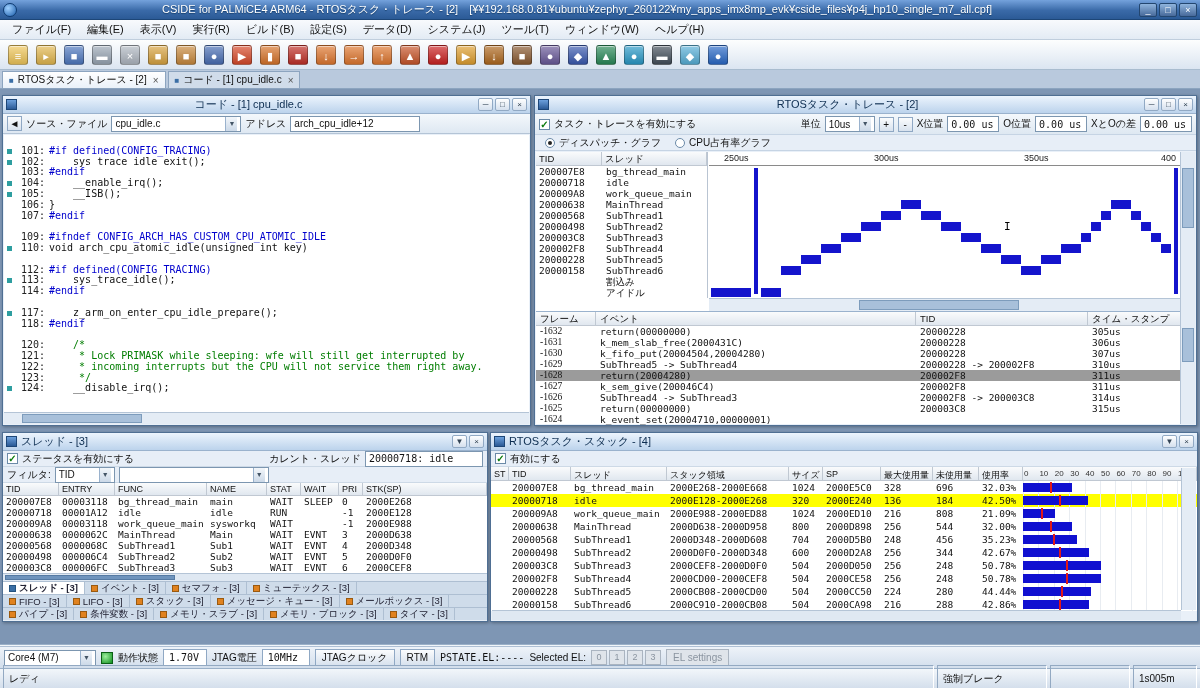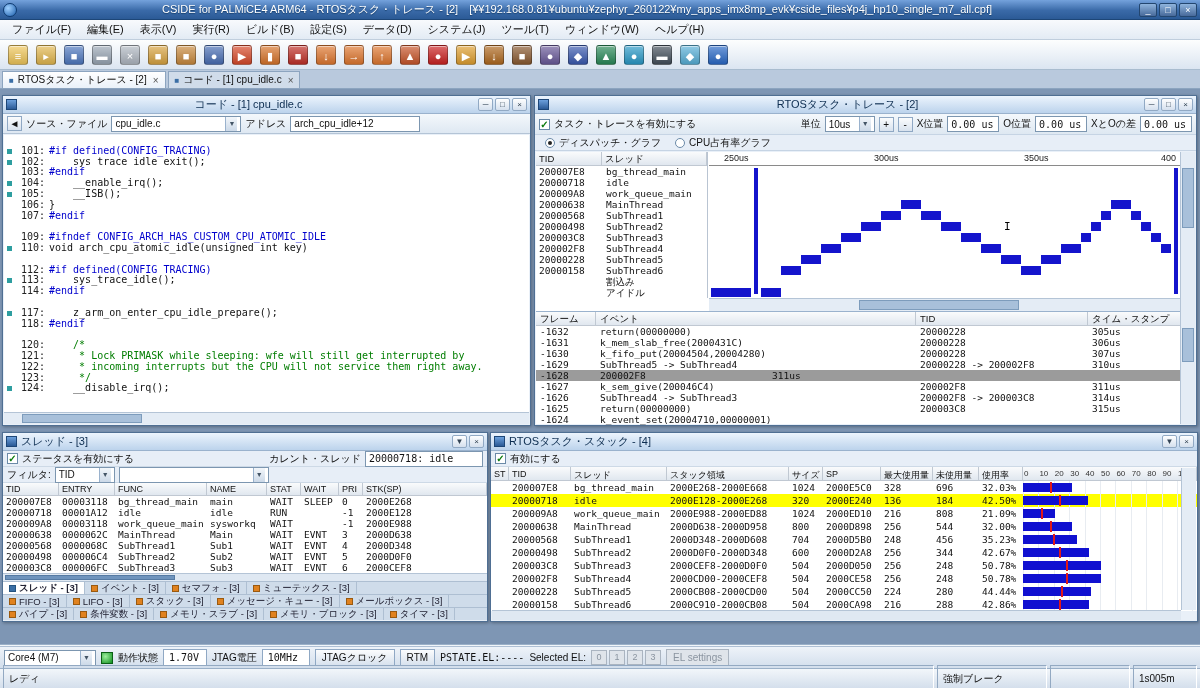--- a/index.html
+++ b/index.html
@@ -83,21 +83,21 @@
 .ghscroll{position:absolute;left:0;right:15px;bottom:0;height:13px;background:#e4ecf5;border-top:1px solid #b4c4d6;}
 .ghthumb{position:absolute;left:150px;top:1px;width:160px;height:10px;background:#a8c0da;border:1px solid #7d9cbc;}
 .gvscroll{position:absolute;right:0;top:0;width:15px;height:160px;background:#e4ecf5;border-left:1px solid #b4c4d6;}
 .gvthumb{position:absolute;left:1px;top:16px;width:12px;height:60px;background:#a8c0da;border:1px solid #7d9cbc;}
 .tevents{position:absolute;top:216px;left:1px;right:1px;bottom:1px;background:#fff;}
 .ev-head{display:flex;height:14px;}
 .ehc{background:linear-gradient(#fafbfc,#e0e7ef);border-right:1px solid #c0c8d2;border-bottom:1px solid #c0c8d2;font-size:9.5px;padding:1px 4px;white-space:nowrap;overflow:hidden;}
 .erow{display:flex;height:11px;line-height:11px;font-family:"DejaVu Sans Mono",monospace;font-size:9.5px;white-space:nowrap;}
 .erow.sel{background:#9b9b9b;}
 .ecell{overflow:hidden;padding:0 4px;flex:none;}
-.ec0{width:60px;}.ec1{width:320px;}.ec2{width:172px;}.ec3{flex:1;}
+.ec0{width:60px;font-family:Liberation Serif, serif;}.ec1{width:320px;}.ec2{width:172px;}.ec3{flex:1;}
 .evscroll{position:absolute;right:0;top:0;width:15px;bottom:0;background:#e4ecf5;border-left:1px solid #b4c4d6;}
 .evthumb{position:absolute;left:1px;top:16px;width:12px;height:34px;background:#a8c0da;border:1px solid #7d9cbc;}
 
 
 .thread-panel{left:2px;top:432px;width:486px;height:190px;}
 .thctrl{height:16px;display:flex;align-items:center;gap:4px;padding:0 4px;font-size:10px;background:#e7eef7;border-bottom:1px solid #cdd9e6;}
 .thfilter{height:16px;display:flex;align-items:center;gap:4px;padding:0 4px;font-size:10px;background:#e7eef7;border-bottom:1px solid #cdd9e6;}
 .ttable{background:#fff;}
 .thead{display:flex;height:13px;}
 .thc{background:linear-gradient(#fafbfc,#e0e7ef);border-right:1px solid #c0c8d2;border-bottom:1px solid #c0c8d2;font-size:9px;padding:1px 3px;white-space:nowrap;overflow:hidden;flex:none;}
@@ -492,20 +492,21 @@
           <div class="ecell ec3">307us</div>
         </div>
         <div class="erow">
           <div class="ecell ec0">-1629</div>
           <div class="ecell ec1">SubThread5 -&gt; SubThread4</div>
           <div class="ecell ec2">20000228 -&gt; 200002F8</div>
           <div class="ecell ec3">310us</div>
         </div>
         <div class="erow sel">
           <div class="ecell ec0">-1628</div>
+          <div class="ecell ec1">return(20004280)</div>
           <div class="ecell ec2">200002F8</div>
           <div class="ecell ec3">311us</div>
         </div>
         <div class="erow">
           <div class="ecell ec0">-1627</div>
           <div class="ecell ec1">k_sem_give(200046C4)</div>
           <div class="ecell ec2">200002F8</div>
           <div class="ecell ec3">311us</div>
         </div>
         <div class="erow">

